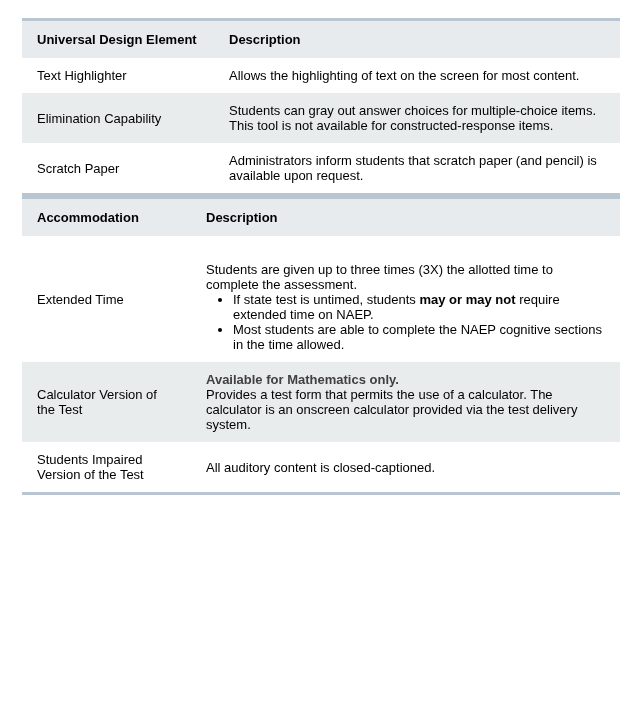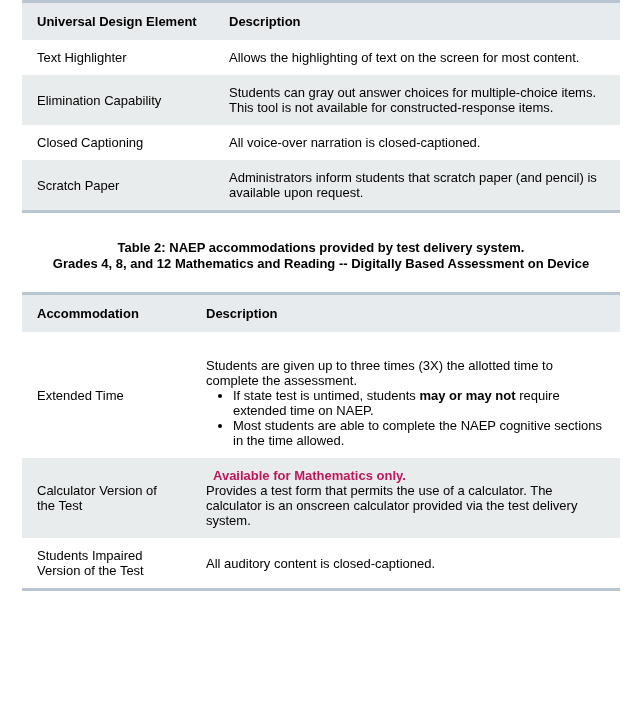--- a/index.html
+++ b/index.html
@@ -8,20 +8,21 @@
     background: #ffffff;
     font-family: "Liberation Sans", "DejaVu Sans", sans-serif;
     color: #000000;
   }
   body {
     width: 634px;
     height: 714px;
     overflow: hidden;
   }
   .page {
+    padding-top: 18px;
   }
   table.naep {
     border-collapse: collapse;
     margin-left: 22px;
     width: 598px;
     border-top: 3px solid #b9c5d1;
     border-bottom: 3px solid #b9c5d1;
     table-layout: fixed;
   }
   table.naep th, table.naep td {
@@ -55,23 +56,22 @@
   .intro { margin: 16px 0 0 0; }
   ul.bullets {
     margin: 0;
     padding-left: 27px;
   }
   ul.bullets li {
     margin: 0;
   }
   .bold-inline { font-weight: bold; }
   .lead-highlight {
-    color: #be185d;
+    color: #404040;
     font-weight: bold;
-    margin-left: 7px;
   }
 </style>
 </head>
 <body>
 
 <div class="page">
 
   <table class="naep t1">
     <thead>
       <tr>
@@ -82,34 +82,26 @@
     <tbody>
       <tr>
         <td class="term">Text Highlighter</td>
         <td>Allows the highlighting of text on the screen for most content.</td>
       </tr>
       <tr>
         <td class="term">Elimination Capability</td>
         <td>Students can gray out answer choices for multiple-choice items. This tool is not available for constructed-response items.</td>
       </tr>
       <tr>
-        <td class="term">Closed Captioning</td>
-        <td>All voice-over narration is closed-captioned.</td>
-      </tr>
-      <tr>
         <td class="term">Scratch Paper</td>
         <td>Administrators inform students that scratch paper (and pencil) is available upon request.</td>
       </tr>
     </tbody>
   </table>
 
-  <div class="caption">
-    <div>Table 2: NAEP accommodations provided by test delivery system.</div>
-    <div>Grades 4, 8, and 12 Mathematics and Reading -- Digitally Based Assessment on Device</div>
-  </div>
 
   <table class="naep t2">
     <thead>
       <tr>
         <th class="term-head">Accommodation</th>
         <th class="desc-head">Description</th>
       </tr>
     </thead>
     <tbody>
       <tr>

